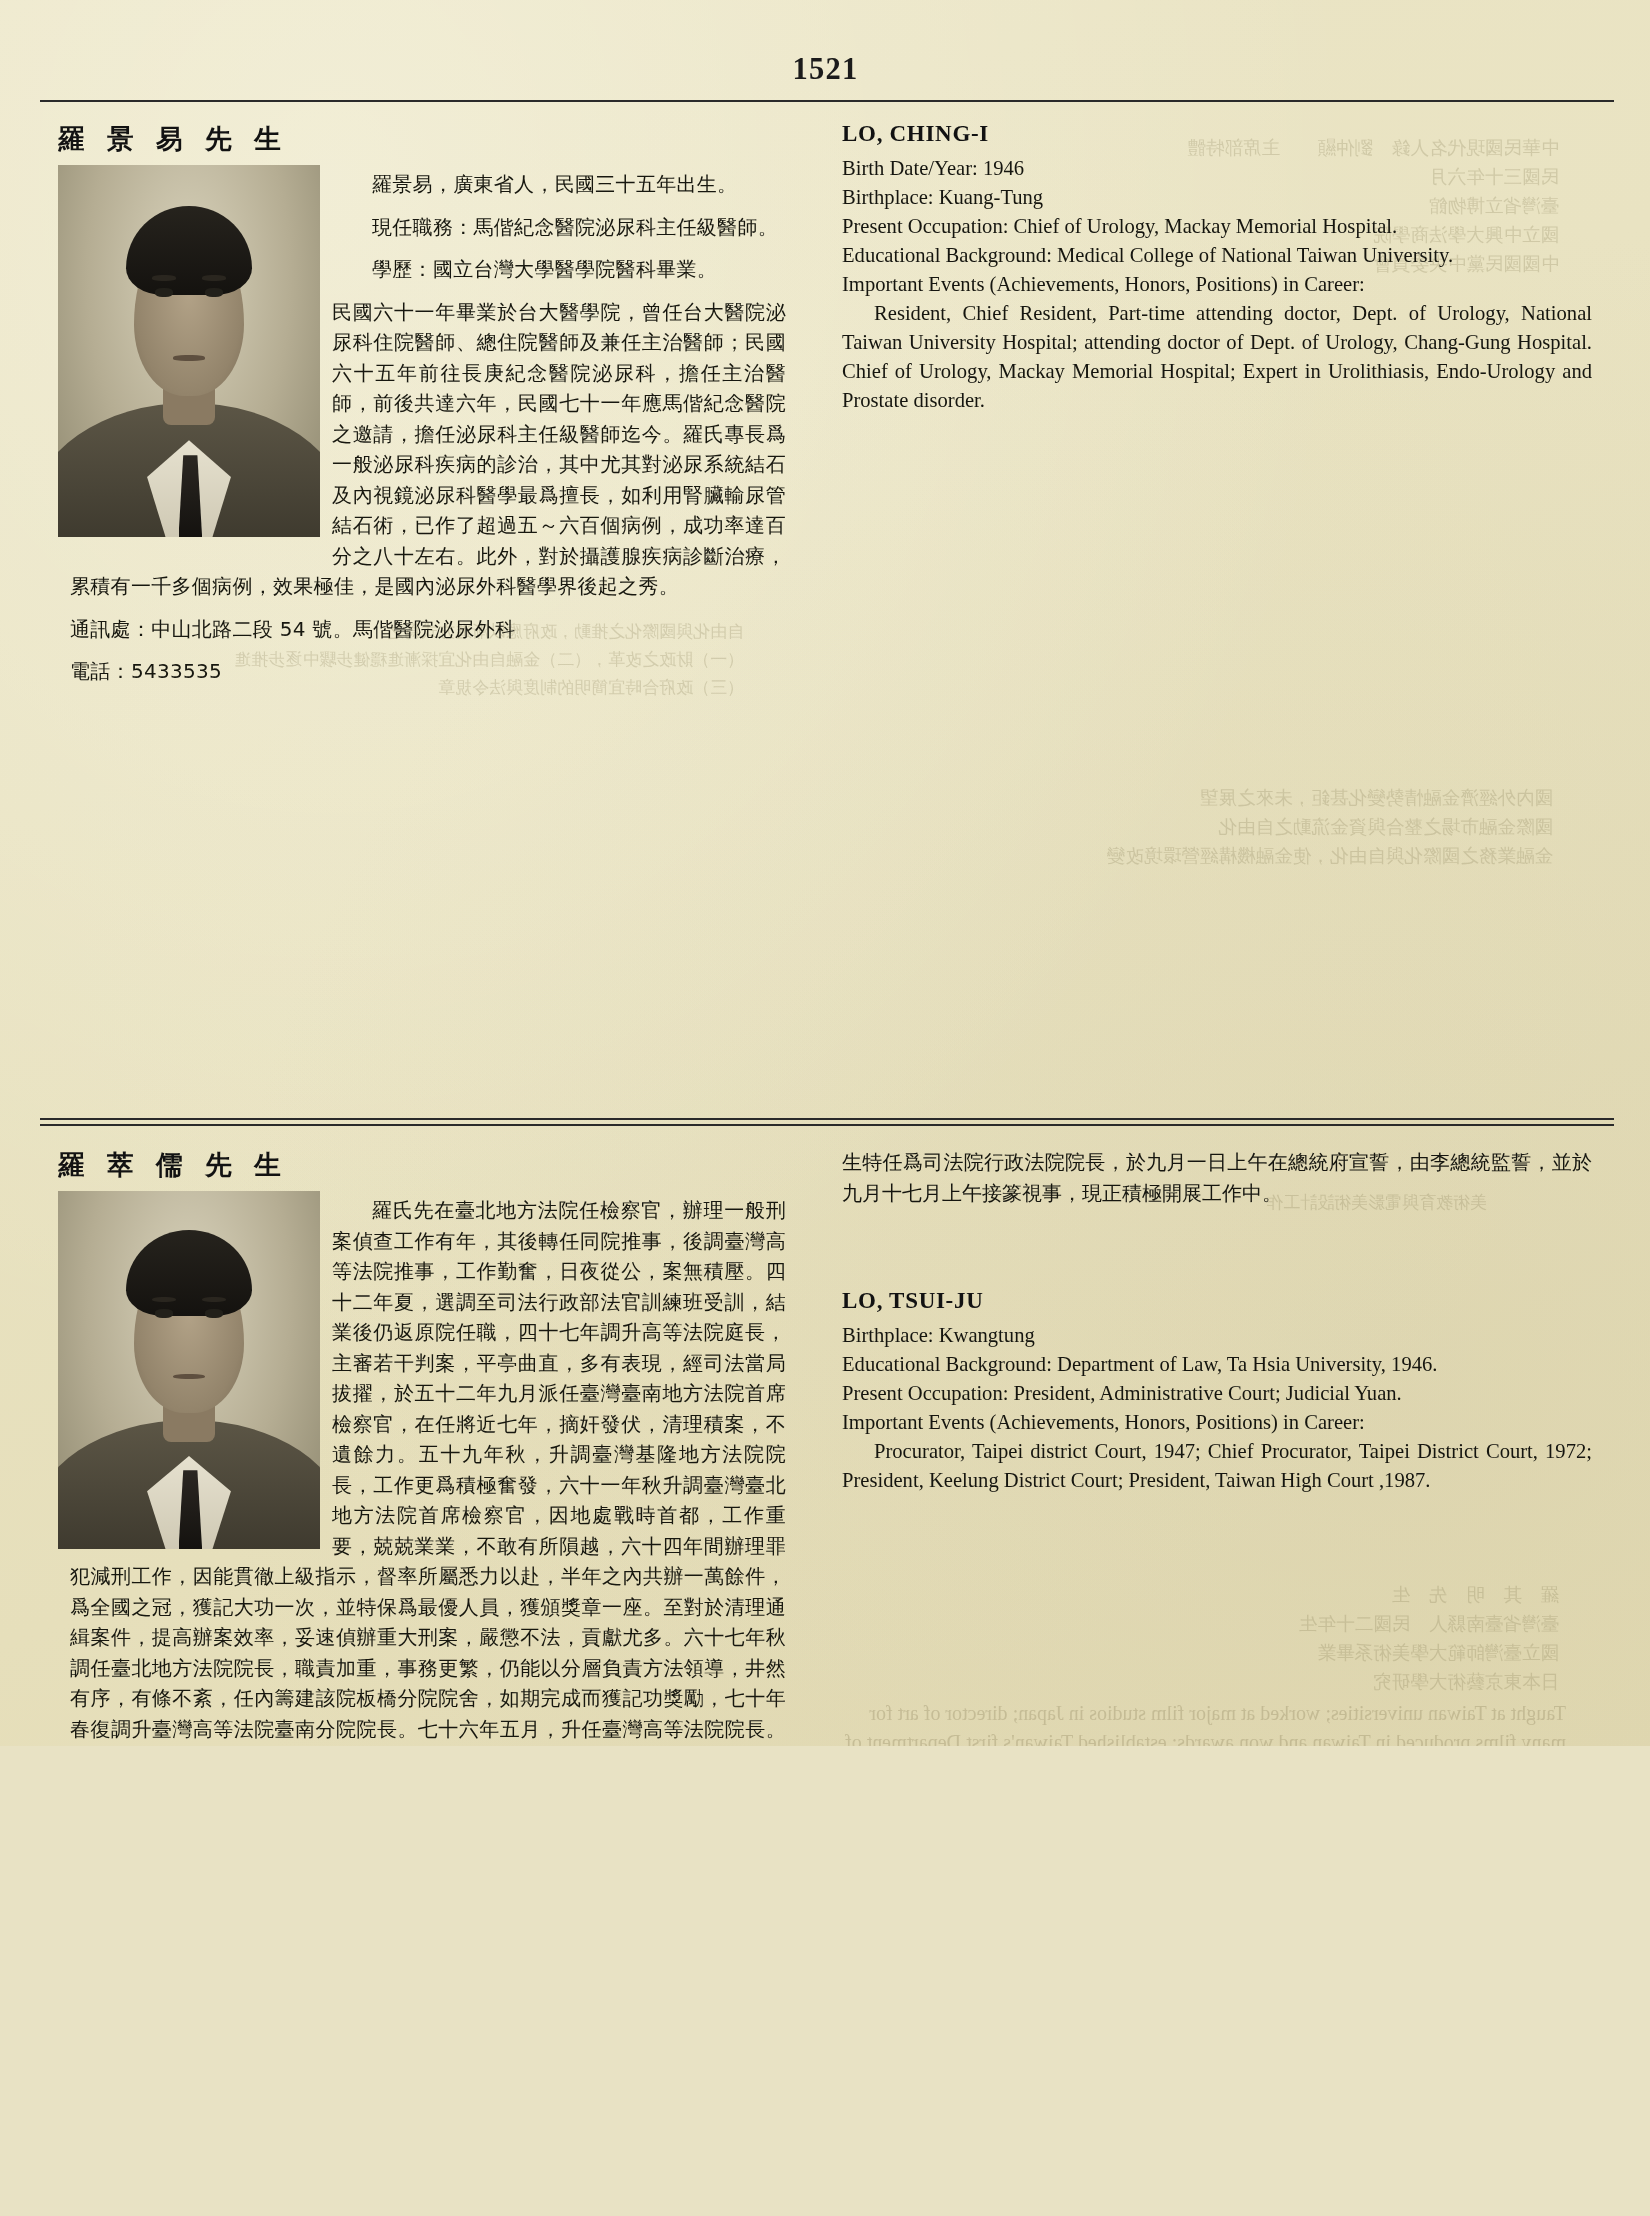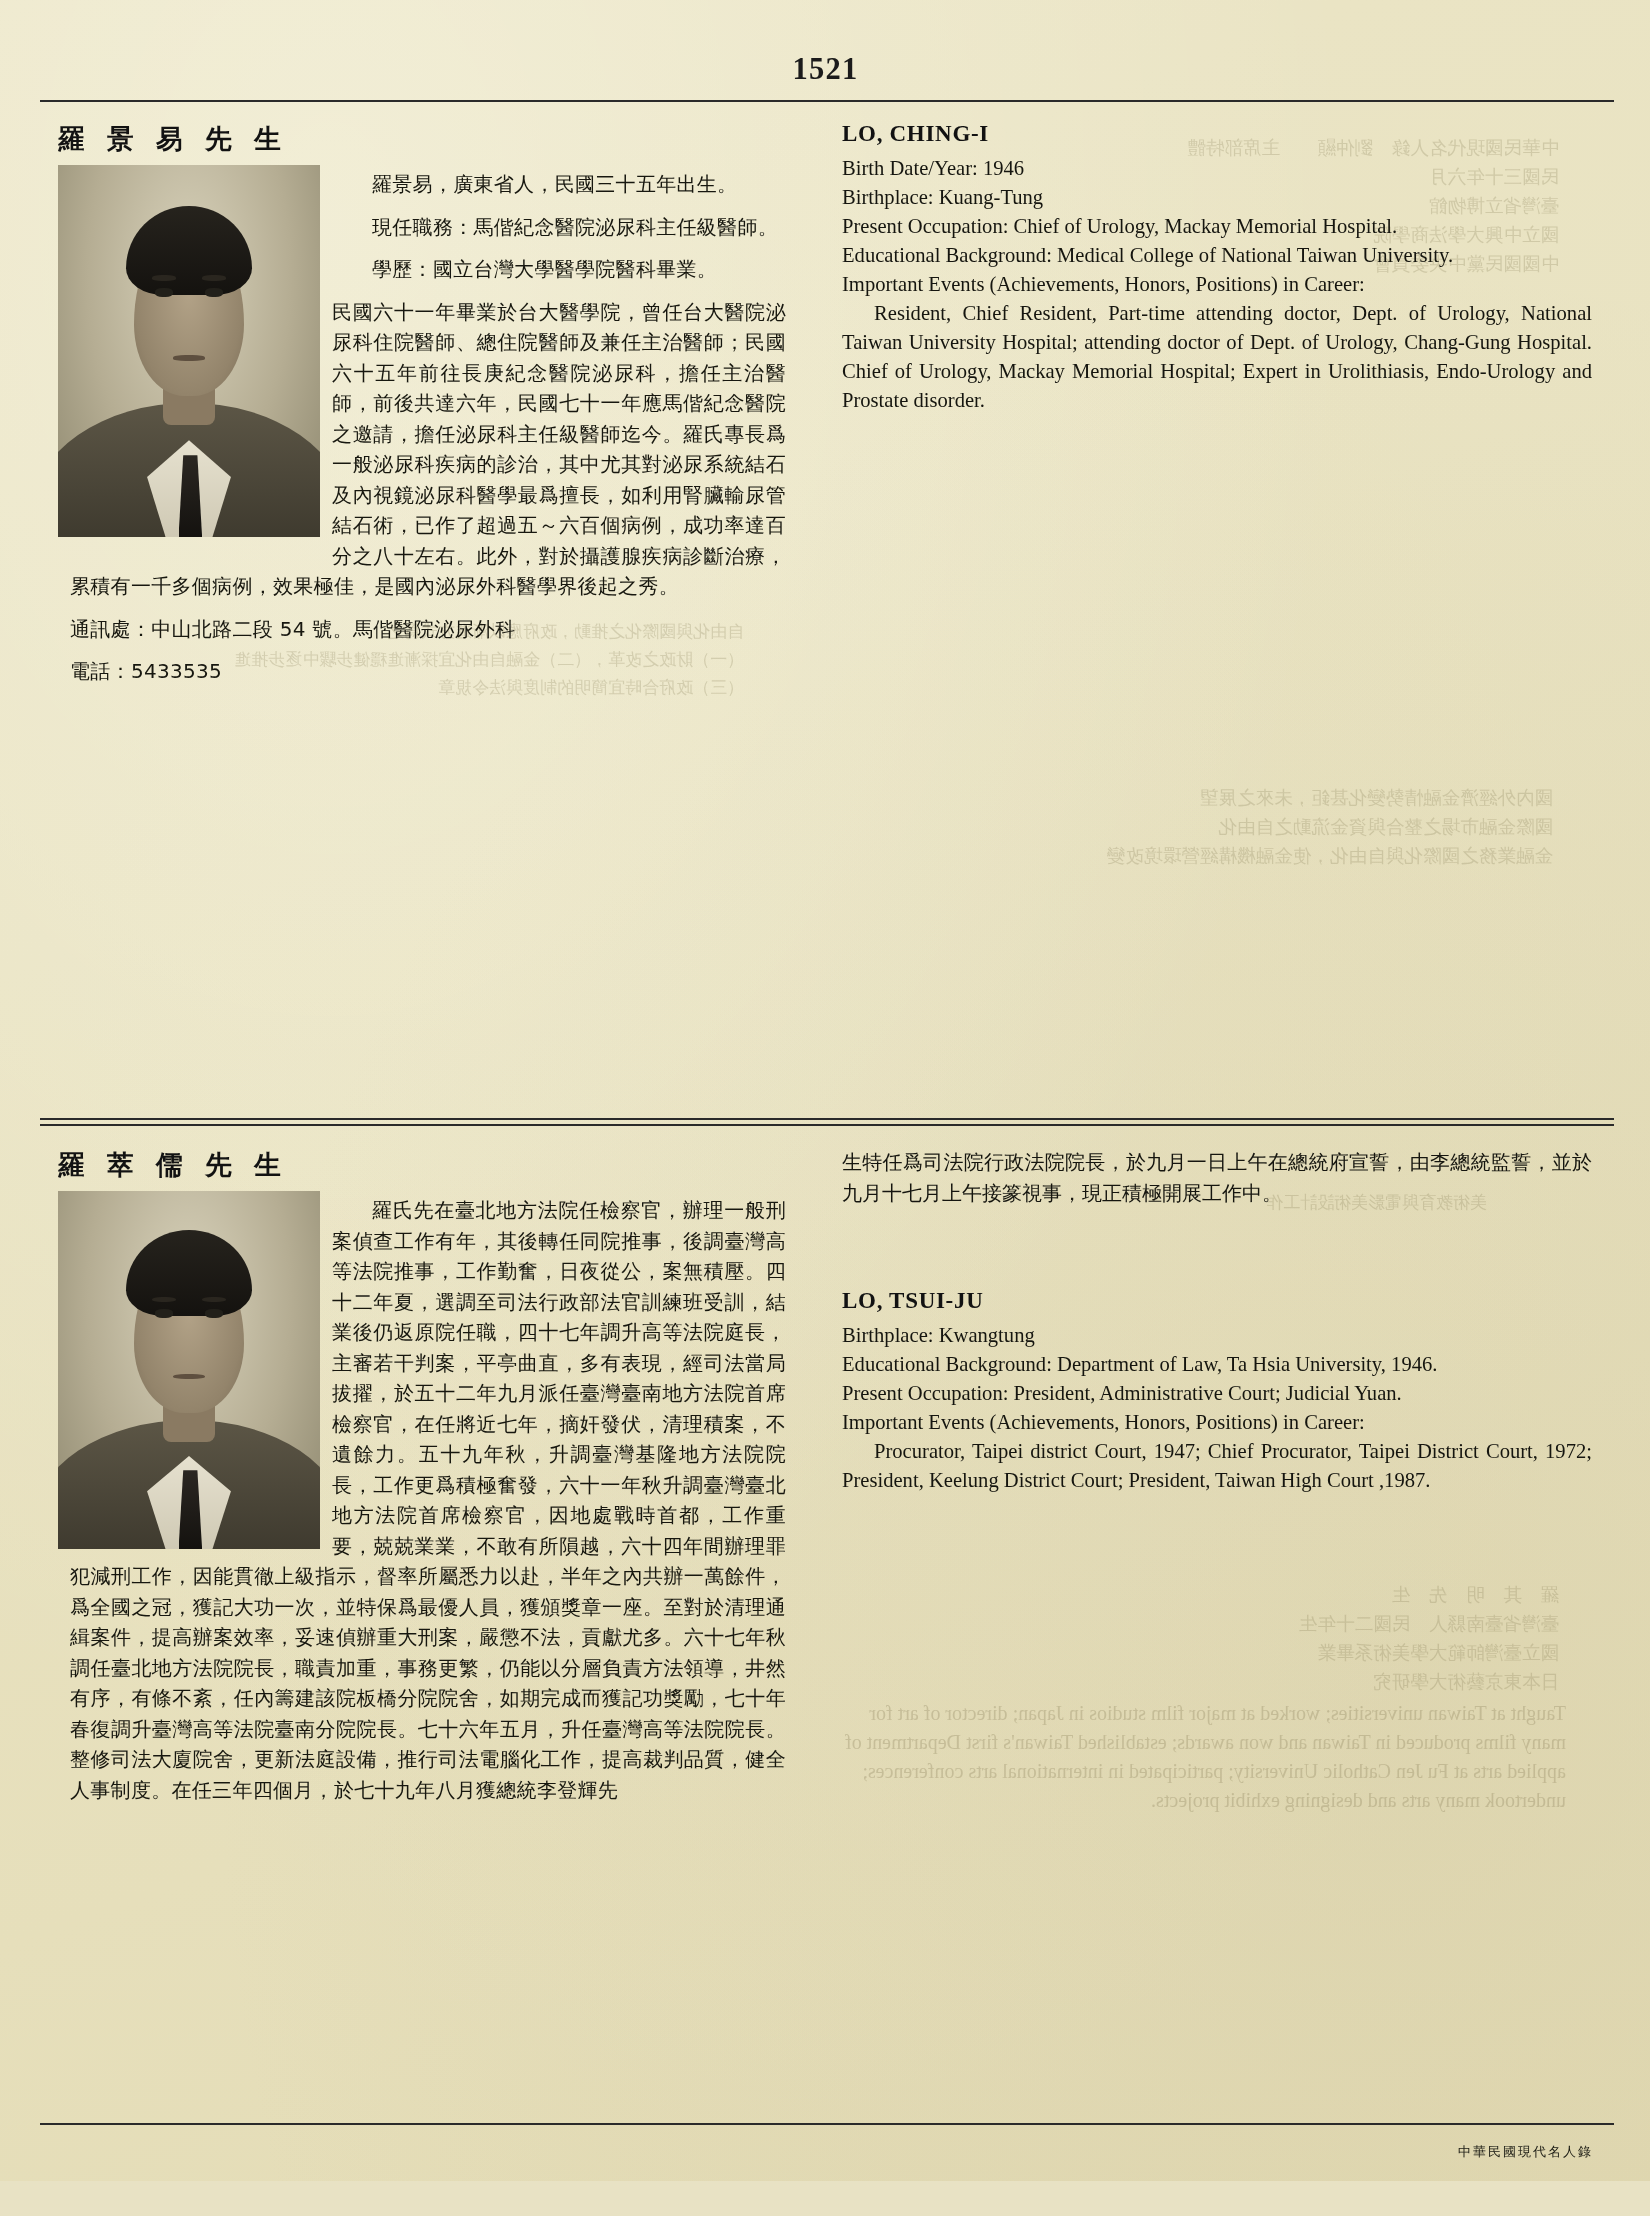--- a/index.html
+++ b/index.html
@@ -3,21 +3,21 @@
 <meta charset="utf-8">
 <style>
   html, body {
     margin: 0;
     padding: 0;
     background: #e8e2c4;
   }
   .page {
     position: relative;
     width: 1651px;
-    height: 2181px;
+    height: 1746px;
     background: linear-gradient(160deg, #ebe5c6 0%, #e9e3c2 35%, #e6dfbb 70%, #e3dbb4 100%);
     box-sizing: border-box;
     font-family: "Liberation Serif", serif;
     overflow: hidden;
   }
   
   .page::before {
     content: "";
     position: absolute;
     inset: 0;

